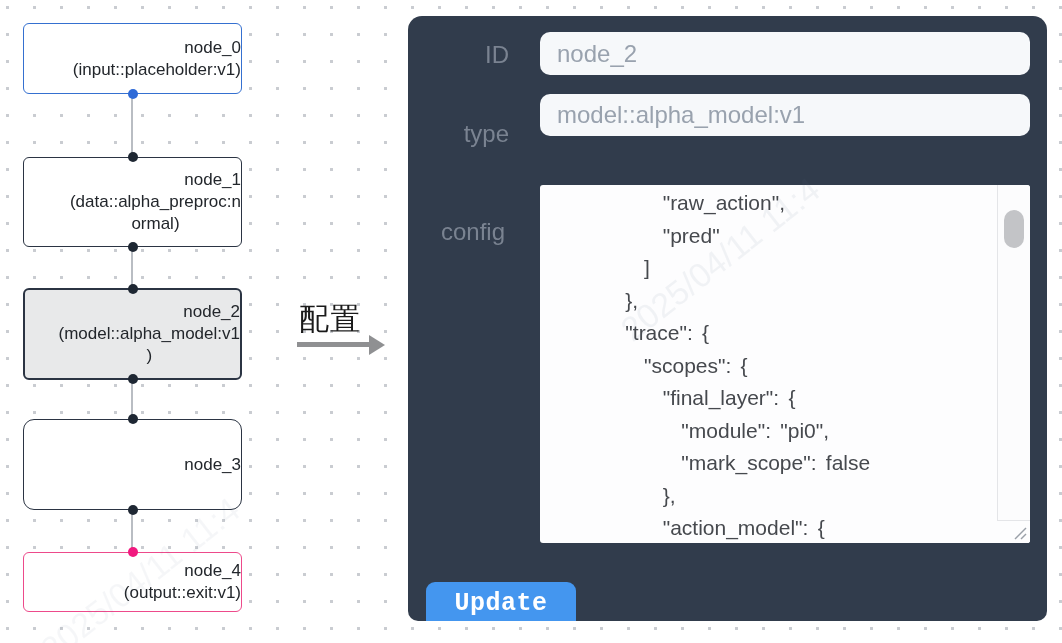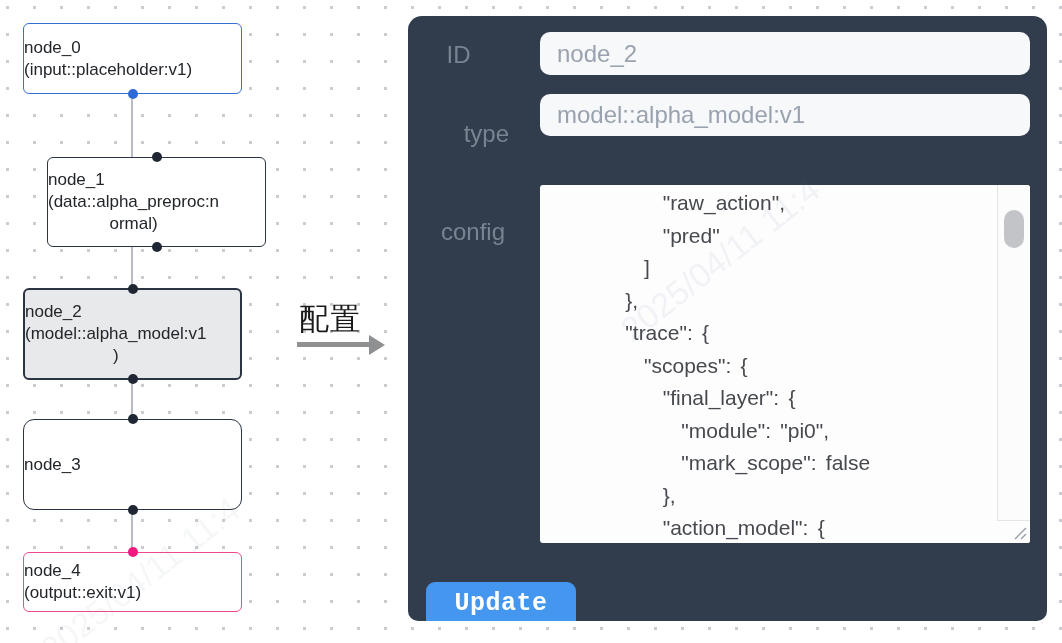--- a/index.html
+++ b/index.html
@@ -10,27 +10,27 @@
     background-size:27px 27px;background-position:-6px -6px;
     font-family:"Liberation Sans","DejaVu Sans",sans-serif;
     -webkit-font-smoothing:antialiased;
   }
 
   
   .canvas{position:absolute;left:0;top:0;width:408px;height:643px;}
   .node{
     position:absolute;left:23px;width:219px;box-sizing:border-box;
     background:#ffffff;border:1.5px solid #2b3443;border-radius:6px;
-    display:flex;flex-direction:column;align-items:flex-start;justify-content:center;
+    display:flex;flex-direction:column;align-items:flex-end;justify-content:center;
     text-align:center;color:#22262b;font-size:17px;line-height:22px;
     z-index:2;
   }
   .node .subtitle{white-space:pre-line;}
   .node-0{top:23px;height:71px;border-color:#3570d0;}
-  .node-1{top:157px;height:90px;margin-left:24px;}
+  .node-1{top:157px;height:90px;}
   .node-2{top:288px;height:92px;background:#e8e9ea;border-width:2.5px;}
   .node-3{top:419px;height:91px;border-radius:11px;}
   .node-4{top:552px;height:60px;border-color:#ed4a8b;}
   .port{
     position:absolute;left:calc(50% - 5px);width:10px;height:10px;border-radius:50%;
     background:#1e2733;z-index:3;
   }
   .port.top{top:-6px;}
   .port.bottom{bottom:-6px;}
   .port.blue{background:#2e6ad7;}
@@ -55,21 +55,21 @@
 
   
   .panel{
     position:absolute;left:408px;top:16px;width:639px;height:605px;
     background:#313c4c;border-radius:14px 14px 10px 10px;overflow:hidden;z-index:5;
   }
   .field-label{
     position:absolute;left:0;width:101px;text-align:right;
     font-size:24px;color:#7a8391;
   }
-  .lbl-id{top:25px;text-align:center;}
+  .lbl-id{top:25px;}
   .lbl-type{top:104px;}
   .lbl-config{top:202px;width:97px;}
   .text-input{
     position:absolute;left:132px;width:490px;height:43px;box-sizing:border-box;
     background:#f6f8fa;border:none;outline:none;border-radius:10px;
     font-family:"Liberation Sans","DejaVu Sans",sans-serif;
     font-size:24px;color:#99a2ae;padding:0 0 0 17px;
   }
   .input-id{top:16px;}
   .input-type{top:78px;height:42px;}

